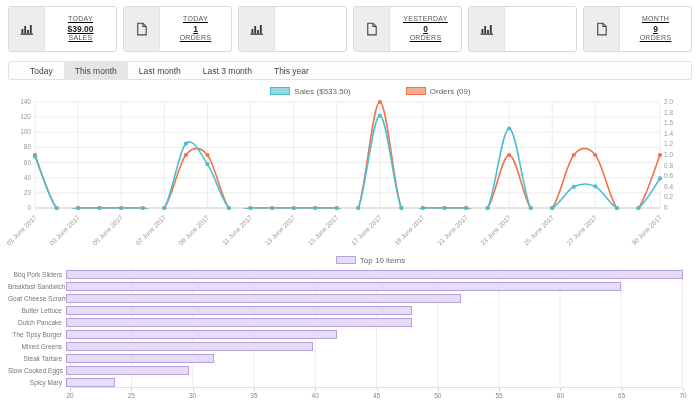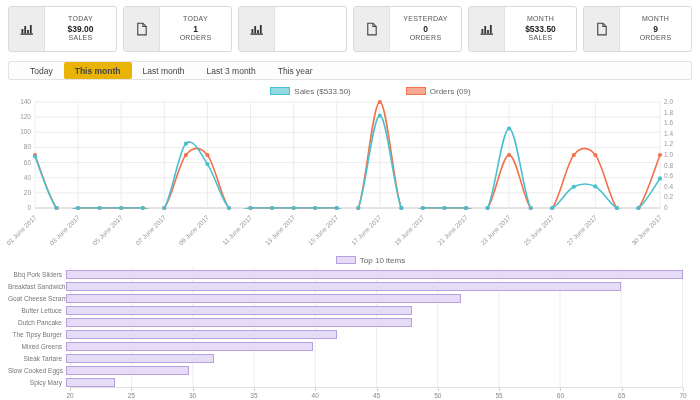--- a/index.html
+++ b/index.html
@@ -5,29 +5,29 @@
   * { margin:0; padding:0; box-sizing:border-box; }
   html,body { width:700px; height:400px; background:#fff; font-family:"Liberation Sans", sans-serif; overflow:hidden; }
 
   
   .cards { display:flex; gap:6px; padding:6px 8px 4px 8px; }
   .card { flex:1; display:flex; border:1px solid #d9d9d9; border-radius:3px; background:#fff; height:46px; overflow:hidden; }
   .card-icon { width:36px; background:#ededed; display:flex; align-items:center; justify-content:center; border-right:1px solid #e2e2e2; }
   .card-icon svg { display:none; }
   .card-icon[data-icon="bar-chart-icon"] svg.svg-bar { display:block; }
   .card-icon[data-icon="document-icon"] svg.svg-doc { display:block; }
-  .card-text { flex:1; display:flex; flex-direction:column; align-items:center; justify-content:center; line-height:1.25; }
+  .card-text { flex:1; display:flex; flex-direction:column; align-items:center; justify-content:center; line-height:1.25;text-decoration:underline; }
   .card-period { font-size:7px; color:#555; letter-spacing:.3px; }
   .card-value { font-size:8.5px; font-weight:bold; color:#222; }
   .card-metric { font-size:7px; color:#555; letter-spacing:.3px; }
 
   
   .tabstrip { margin:5px 8px; border:1px solid #e3e3e3; border-radius:2px; background:#fdfdfd; display:flex; align-items:stretch; height:19px; padding-left:10px; }
   .tab { font-size:8.5px; color:#444; display:flex; align-items:center; padding:0 11px; cursor:pointer; border-radius:2px; }
-  .tab[data-active="true"] { background:#eab308;font-weight:bold; }
+  .tab[data-active="true"] { background:#e5e5e5; }
 
   
   .linechart-wrap { position:relative; }
   .chart-legend { display:flex; justify-content:center; gap:14px; align-items:center; height:12px; margin-top:2px; }
   .legend-item { display:flex; align-items:center; gap:4px; font-size:8px; color:#666; cursor:pointer;padding-left:41px; }
   .legend-swatch { width:20px; height:8px; border:1px solid; }
 
   
   .barchart { position:relative; margin:2px 17px 0 8px; }
   .bar-grid { position:absolute; left:62px; right:0; top:0; bottom:14px;
@@ -105,25 +105,20 @@
   <div class="card">
     <div class="card-icon" data-icon="bar-chart-icon">
       <svg class="svg-bar" width="17" height="16" viewBox="0 0 16 16">
           <rect x="3" y="8" width="1.8" height="4.5" fill="#333"></rect>
           <rect x="5.8" y="5" width="1.8" height="7.5" fill="#333"></rect>
           <rect x="8.6" y="9" width="1.8" height="3.5" fill="#333"></rect>
           <rect x="11.4" y="4" width="1.8" height="8.5" fill="#333"></rect>
           <path d="M2 13.2 H14.5" stroke="#333" stroke-width="1.2"></path>
         </svg>
 
-    </div>
-    <div class="card-text">
-      <span class="card-period">MONTH</span>
-      <span class="card-value">$533.50</span>
-      <span class="card-metric">SALES</span>
     </div>
   </div>
   <div class="card">
     <div class="card-icon" data-icon="document-icon">
 
       <svg class="svg-doc" width="15" height="16" viewBox="0 0 16 16">
           <path d="M4 1.8 h5.5 l3.5 3.5 V14.2 H4 Z" fill="none" stroke="#444" stroke-width="1.2"></path>
           <path d="M9.5 1.8 v3.5 h3.5" fill="none" stroke="#444" stroke-width="1.2"></path>
         </svg>
     </div>

